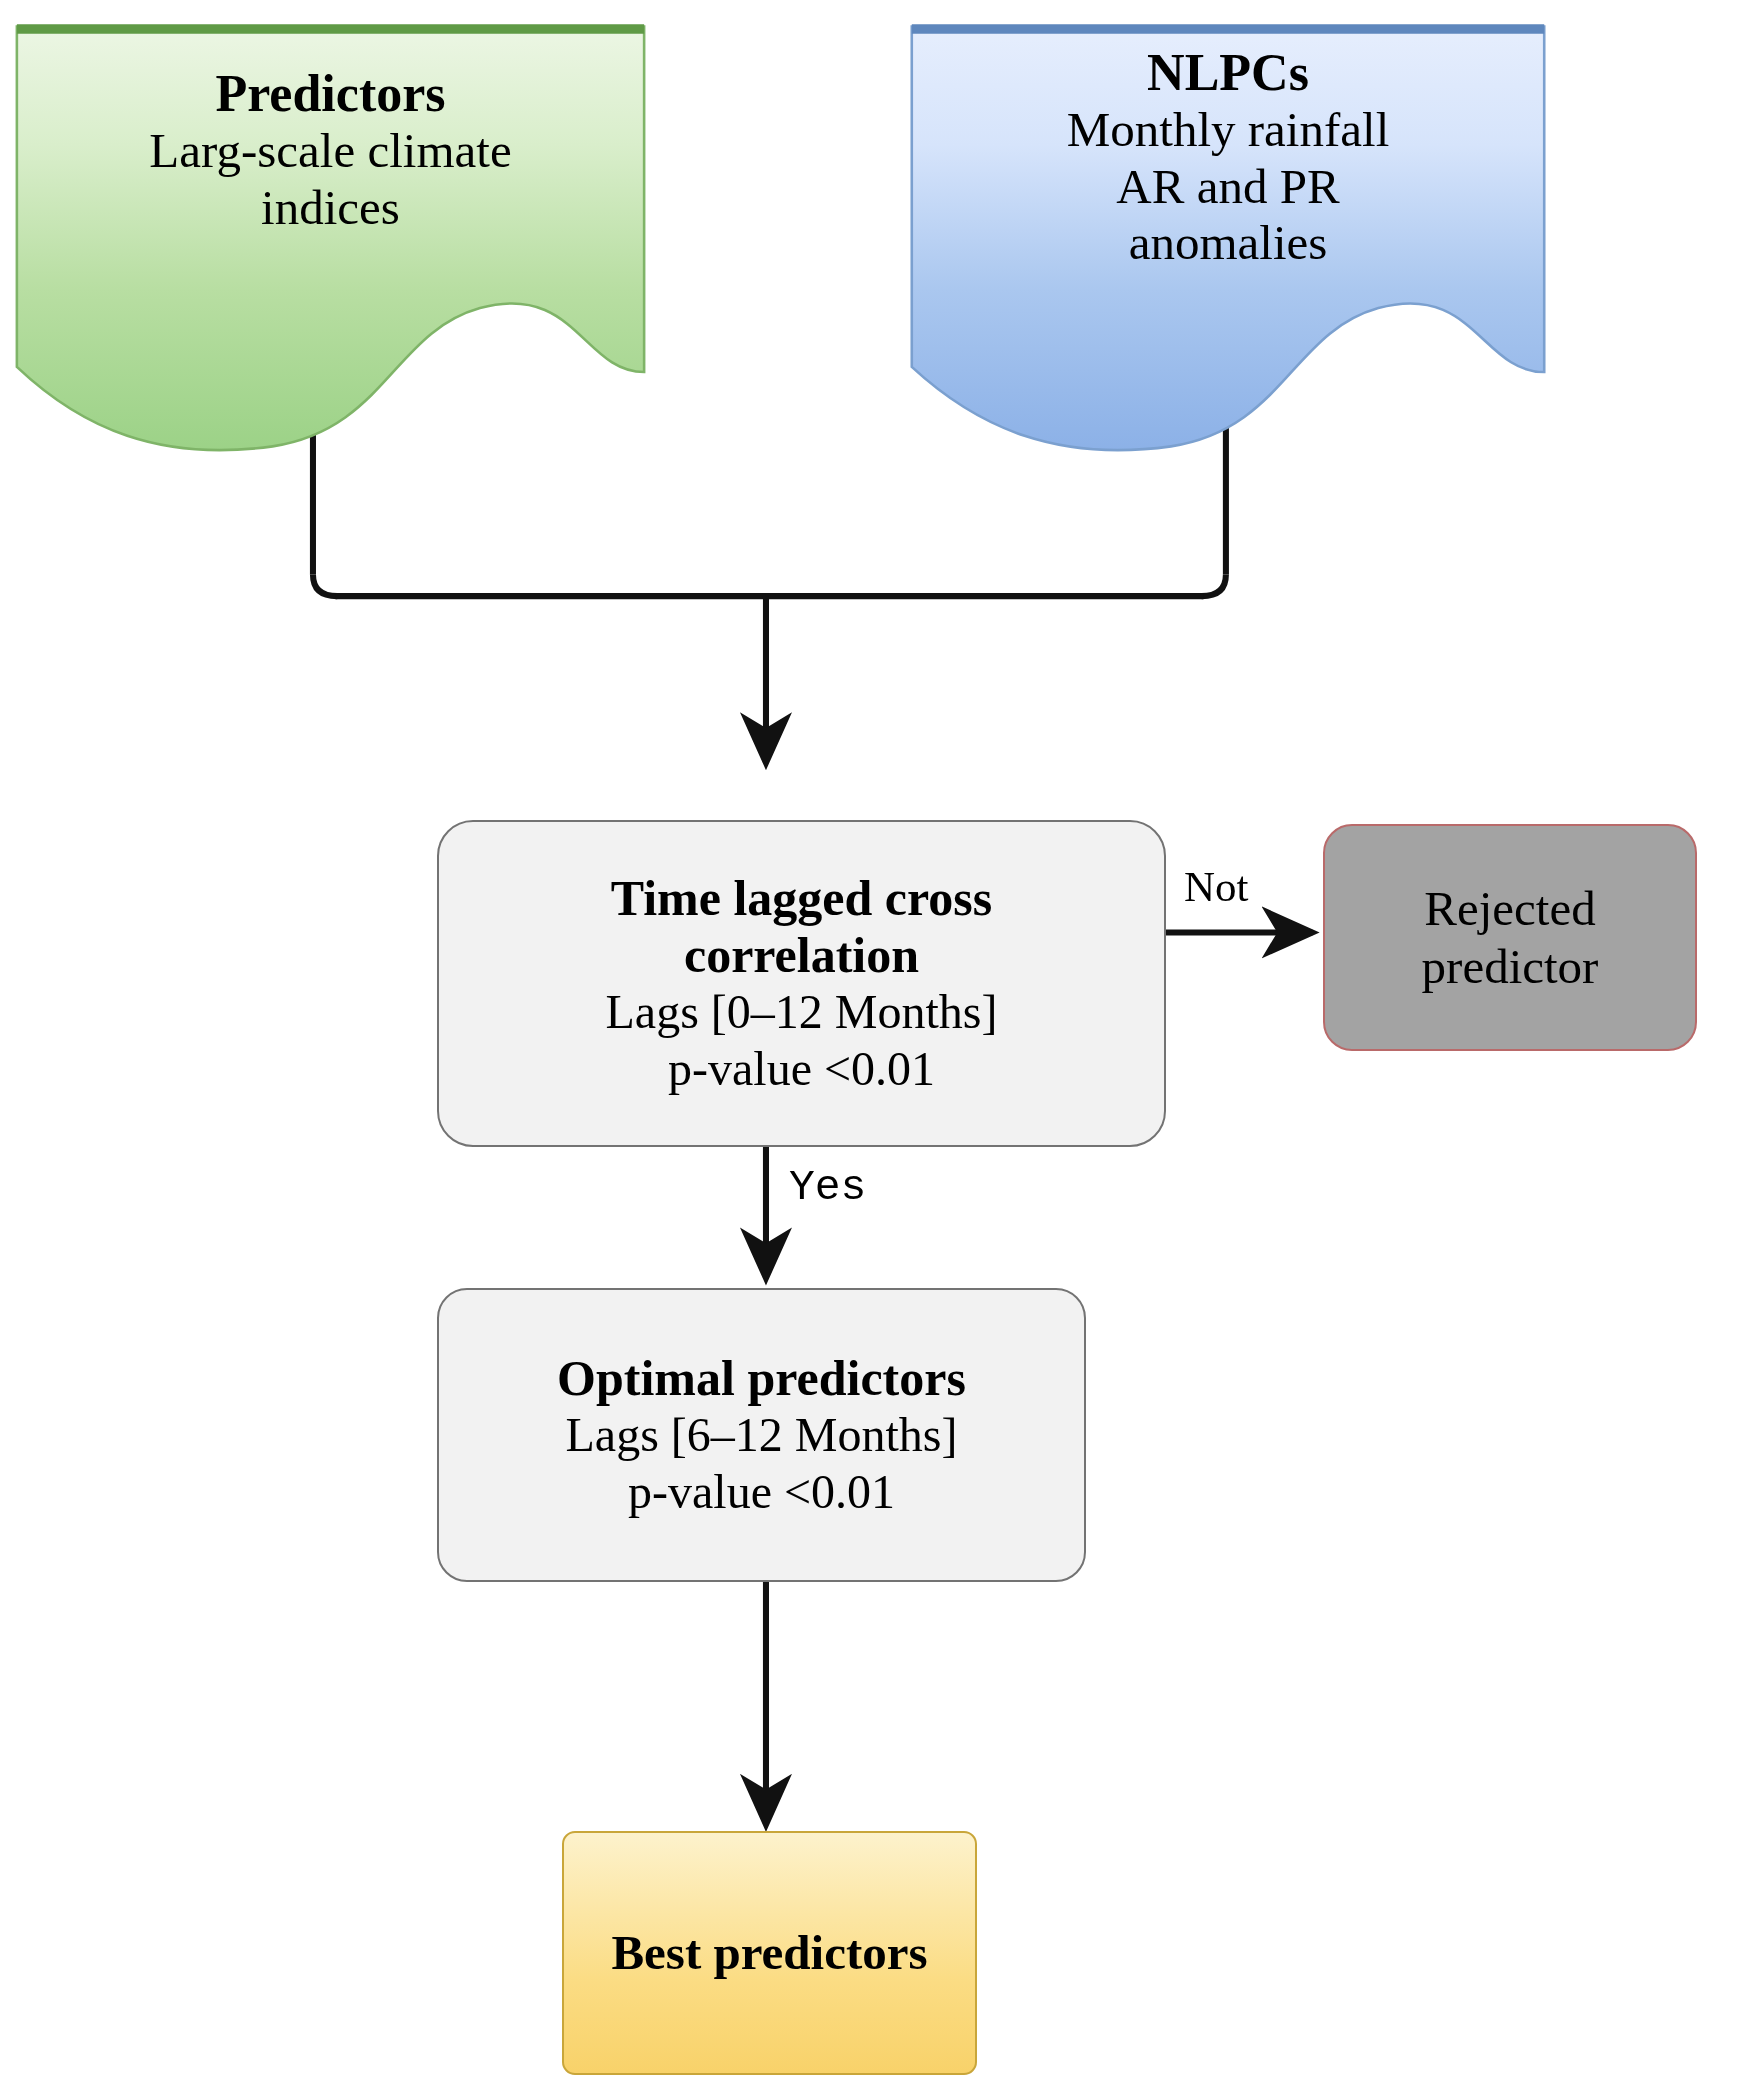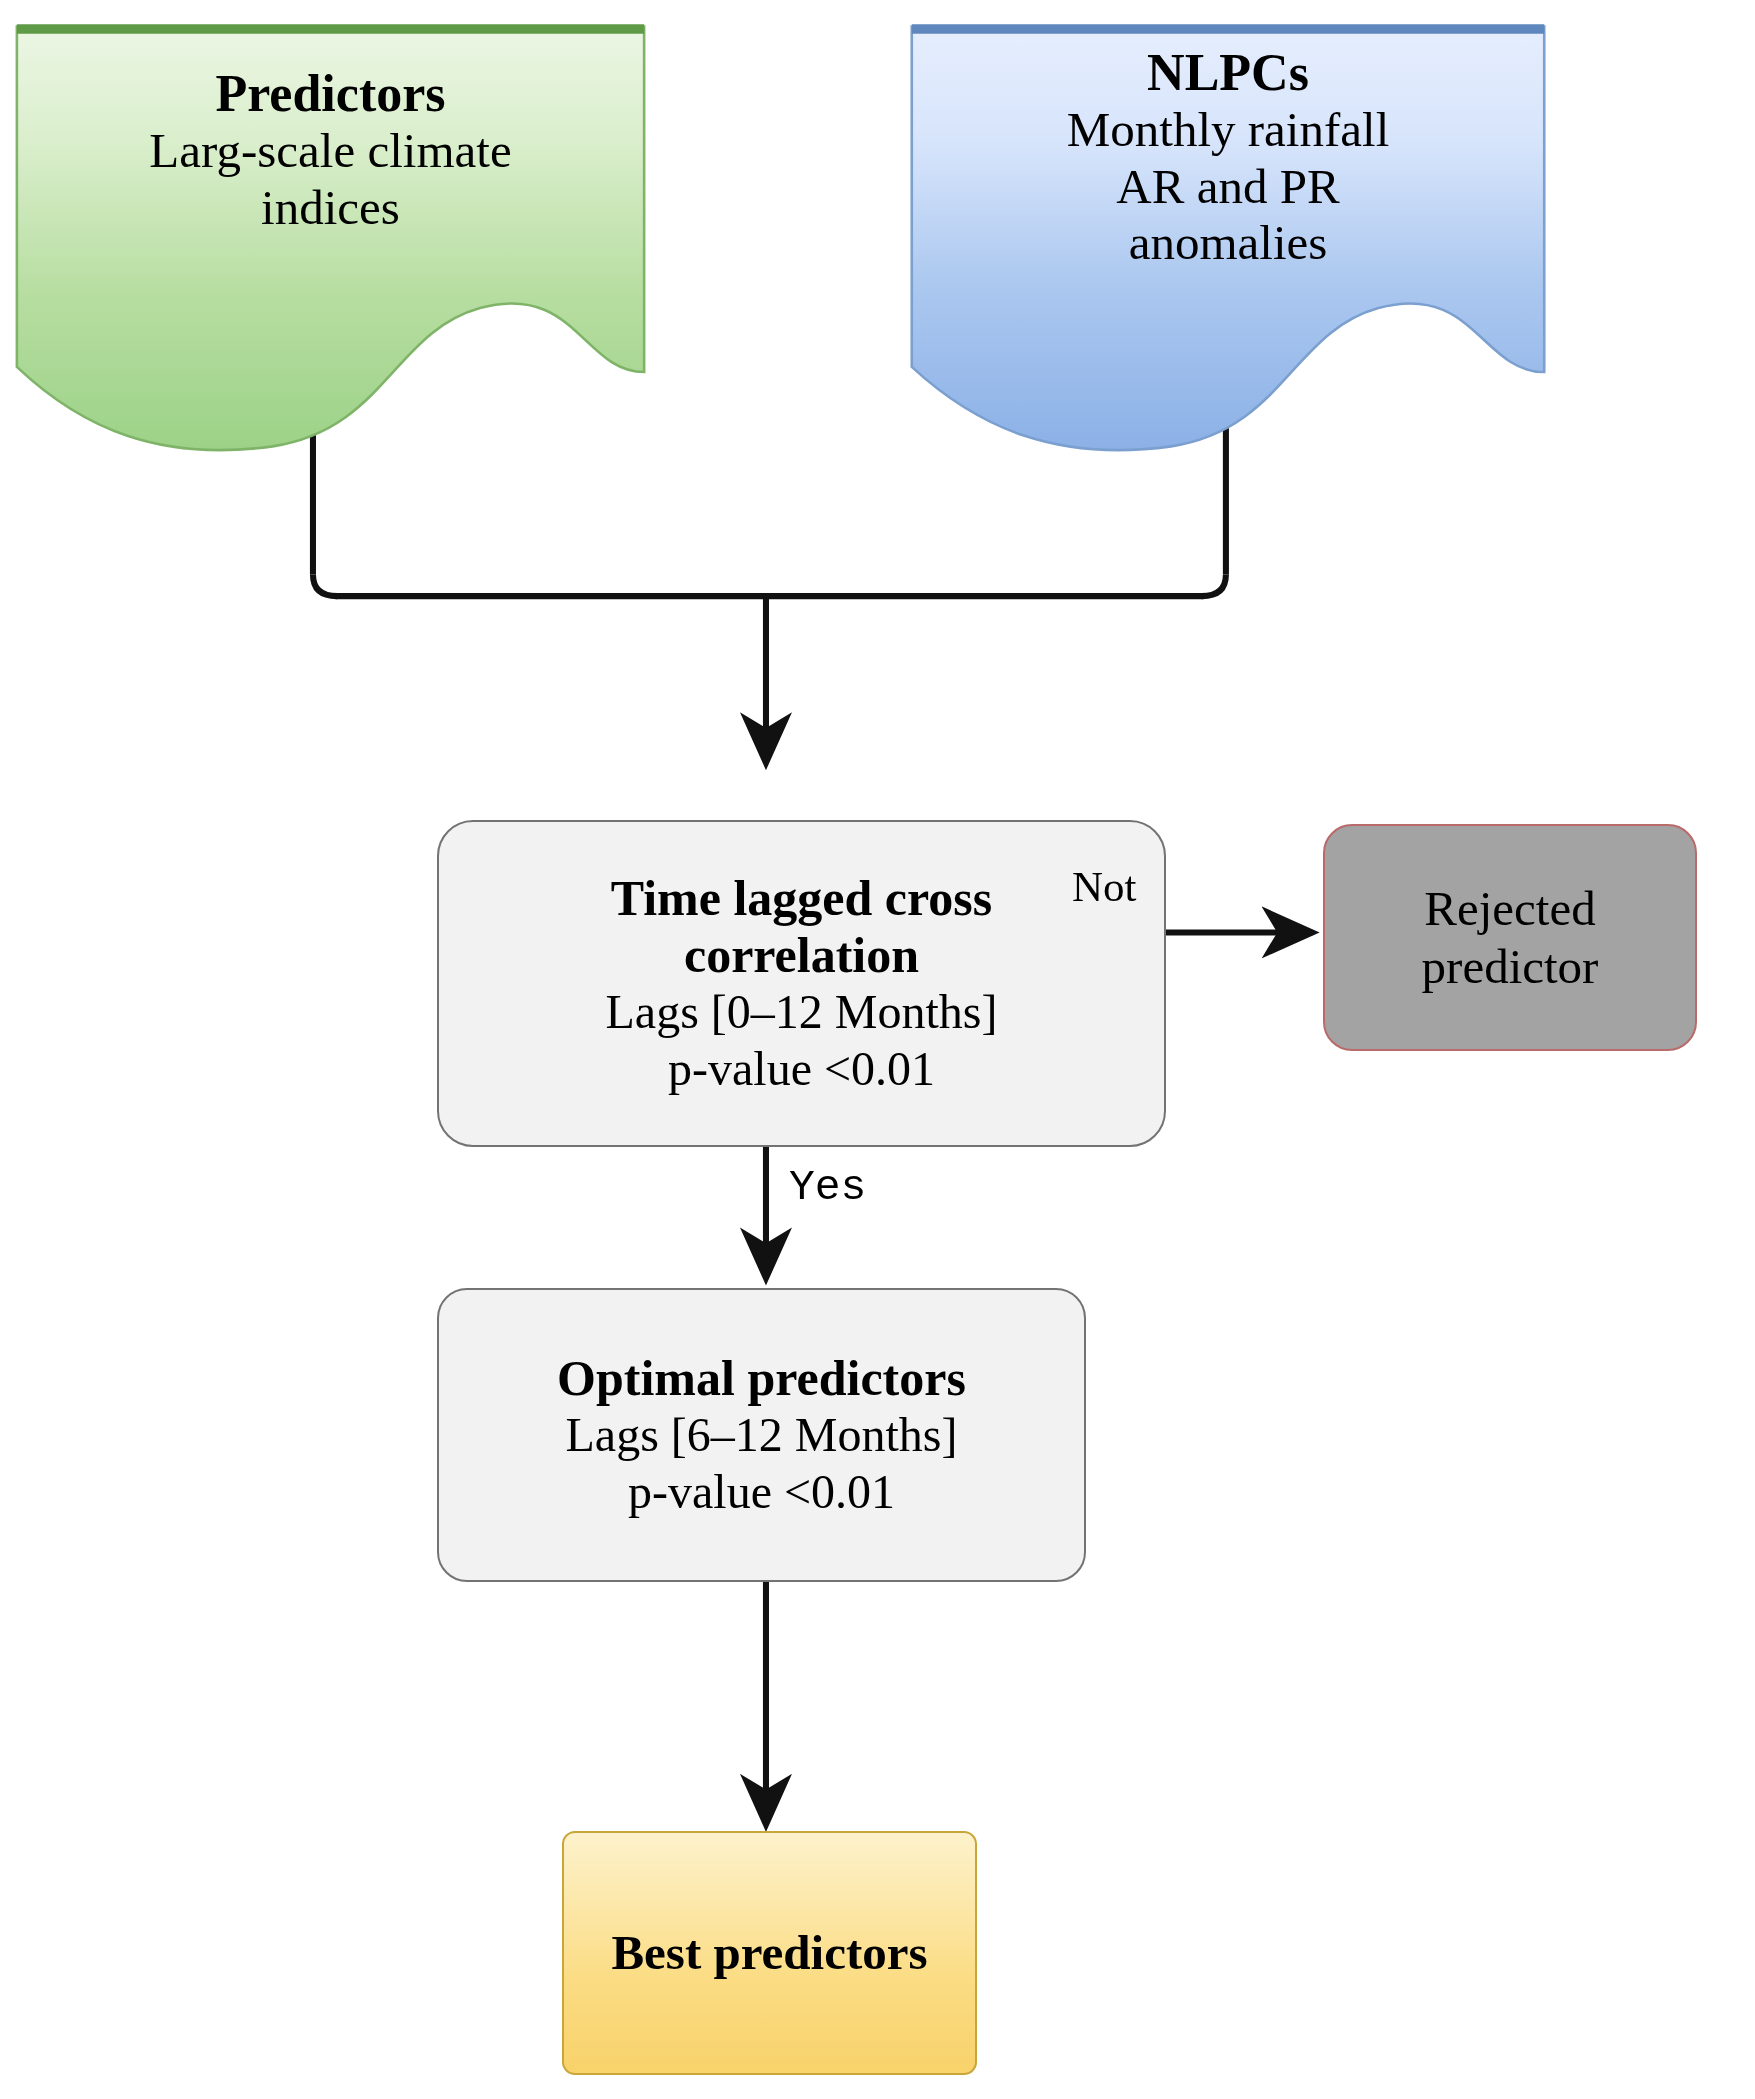--- a/index.html
+++ b/index.html
@@ -201,18 +201,18 @@
   <div class="proc-node proc-gray" style="left:437px; top:1288px; width:649px; height:294px;border-radius:30px;">
     <div class="proc-title">Optimal predictors</div>
     <div class="proc-line">Lags [6–12 Months]</div>
     <div class="proc-line">p-value &lt;0.01</div>
   </div>
 
   <div class="proc-node proc-yellow" style="left:562px; top:1831px; width:415px; height:244px;">
     <div class="proc-plain">Best predictors</div>
   </div>
 
-  <div class="edge-label" style="left:1072px; top:865px;">Not</div>
+  <div class="edge-label" style="left:1184px; top:865px;">Not</div>
 
   <div class="edge-label" style="left:789px; top:1166px;font-family:Liberation Mono, monospace;">Yes</div>
 
 </div>
 
 
 </body></html>

